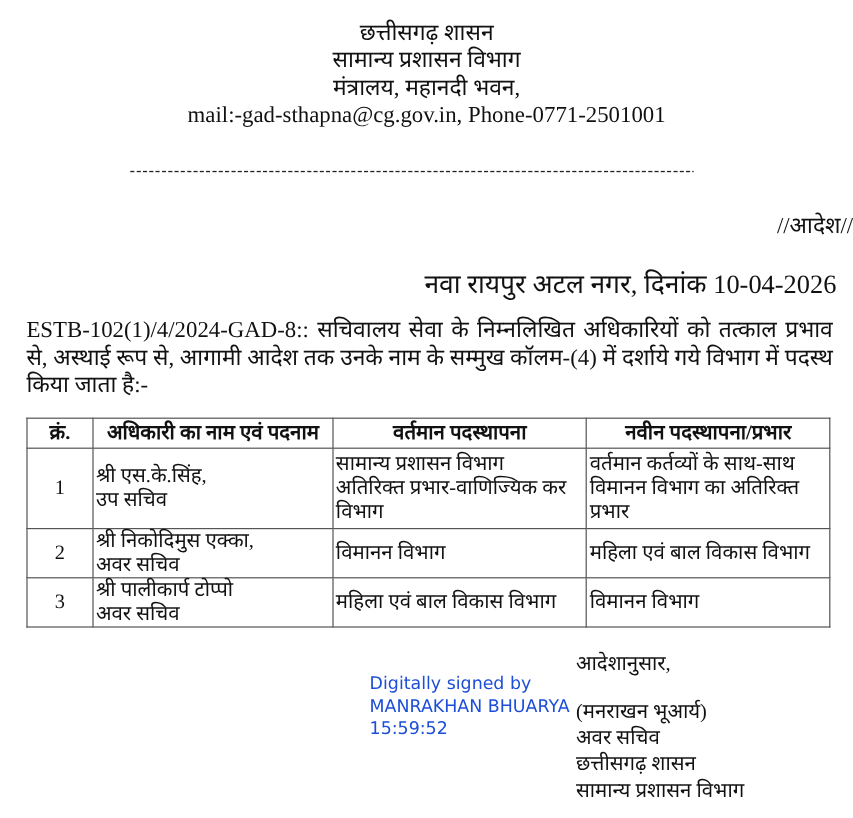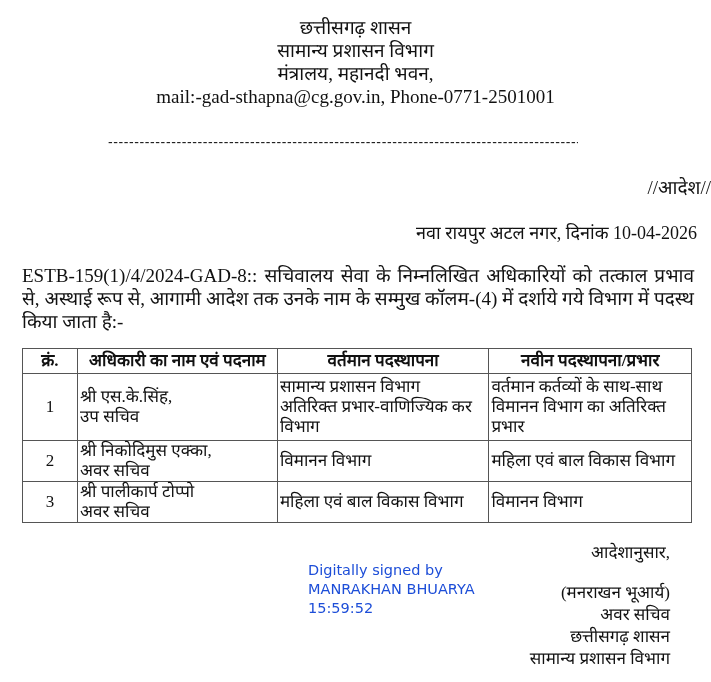--- a/index.html
+++ b/index.html
@@ -16,21 +16,21 @@
     .dashes {
       position: absolute; top: 134px; left: 108px; width: 470px;
       font-family: "Liberation Sans", sans-serif; font-size: 14px;
       letter-spacing: 0.6px; white-space: nowrap; overflow: hidden; color: #222;
     }
     .order-title {
       position: absolute; top: 174px; left: 0; width: 711px; text-align: right;
       font-size: 19px;
     }
     .place-date {
-      position: absolute; top: 220px; right: 14px; font-size: 18px; white-space: nowrap; margin-left: 12px;
+      position: absolute; top: 220px; right: 14px; font-size: 22px; white-space: nowrap; margin-left: 12px;
     }
     .para {
       position: absolute; top: 264px; left: 22px; width: 672px;
       font-size: 19px; line-height: 23px; text-align: justify;
     }
     table.posting {
       position: absolute; top: 348px; left: 22px; width: 670px;
       border-collapse: collapse; font-size: 17px; line-height: 20px;
     }
     table.posting th, table.posting td {
@@ -40,40 +40,40 @@
     table.posting td.sn { text-align: center; }
     .c1 { width: 51px; } .c2 { width: 197px; } .c3 { width: 207px; } .c4 { width: 198px; }
     .r1 td { height: 66px; } .r2 td { height: 40px; } .r3 td { height: 36px; }
     .cell-line { display: block; white-space: nowrap; }
     .dsig {
       position: absolute; top: 561px; left: 308px;
       font-family: "DejaVu Sans", sans-serif; font-size: 14.5px; line-height: 19px; color: #1d4ed8;
     }
     .dsig-line { display: block; white-space: nowrap; }
     .signer {
-      position: absolute; top: 542px; left: 480px; width: 190px; text-align: right;
+      position: absolute; top: 542px; left: 480px; width: 190px; text-align: left;
       font-size: 17px; line-height: 22px;
     }
     .signer-line { display: block; white-space: nowrap; }
     .signer-gap { height: 18px; }
   </style>
 </head>
 <body>
 
 <div class="hdr" style="top:16px;">
   <span class="hdr-line">छत्तीसगढ़ शासन</span>
   <span class="hdr-line">सामान्य प्रशासन विभाग</span>
   <span class="hdr-line">मंत्रालय, महानदी भवन,</span>
   <span class="hdr-line">mail:-gad-sthapna@cg.gov.in, Phone-0771-2501001</span>
 </div>
 <div class="dashes">----------------------------------------------------------------------------------------------------</div>
 
 <div class="order-title">//आदेश//</div>
 <div class="place-date">नवा रायपुर अटल नगर, दिनांक 10-04-2026</div>
-<div class="para">ESTB-159(1)/4/2024-GAD-8:: सचिवालय सेवा के निम्नलिखित अधिकारियों को तत्काल प्रभाव से, अस्थाई रूप से, आगामी आदेश तक उनके नाम के सम्मुख कॉलम-(4) में दर्शाये गये विभाग में पदस्थ किया जाता है:-</div>
+<div class="para">ESTB-102(1)/4/2024-GAD-8:: सचिवालय सेवा के निम्नलिखित अधिकारियों को तत्काल प्रभाव से, अस्थाई रूप से, आगामी आदेश तक उनके नाम के सम्मुख कॉलम-(4) में दर्शाये गये विभाग में पदस्थ किया जाता है:-</div>
 
 <table class="posting">
   <thead>
     <tr>
       <th class="c1">क्रं.</th>
       <th class="c2">अधिकारी का नाम एवं पदनाम</th>
       <th class="c3">वर्तमान पदस्थापना</th>
       <th class="c4">नवीन पदस्थापना/प्रभार</th>
     </tr>
   </thead>

